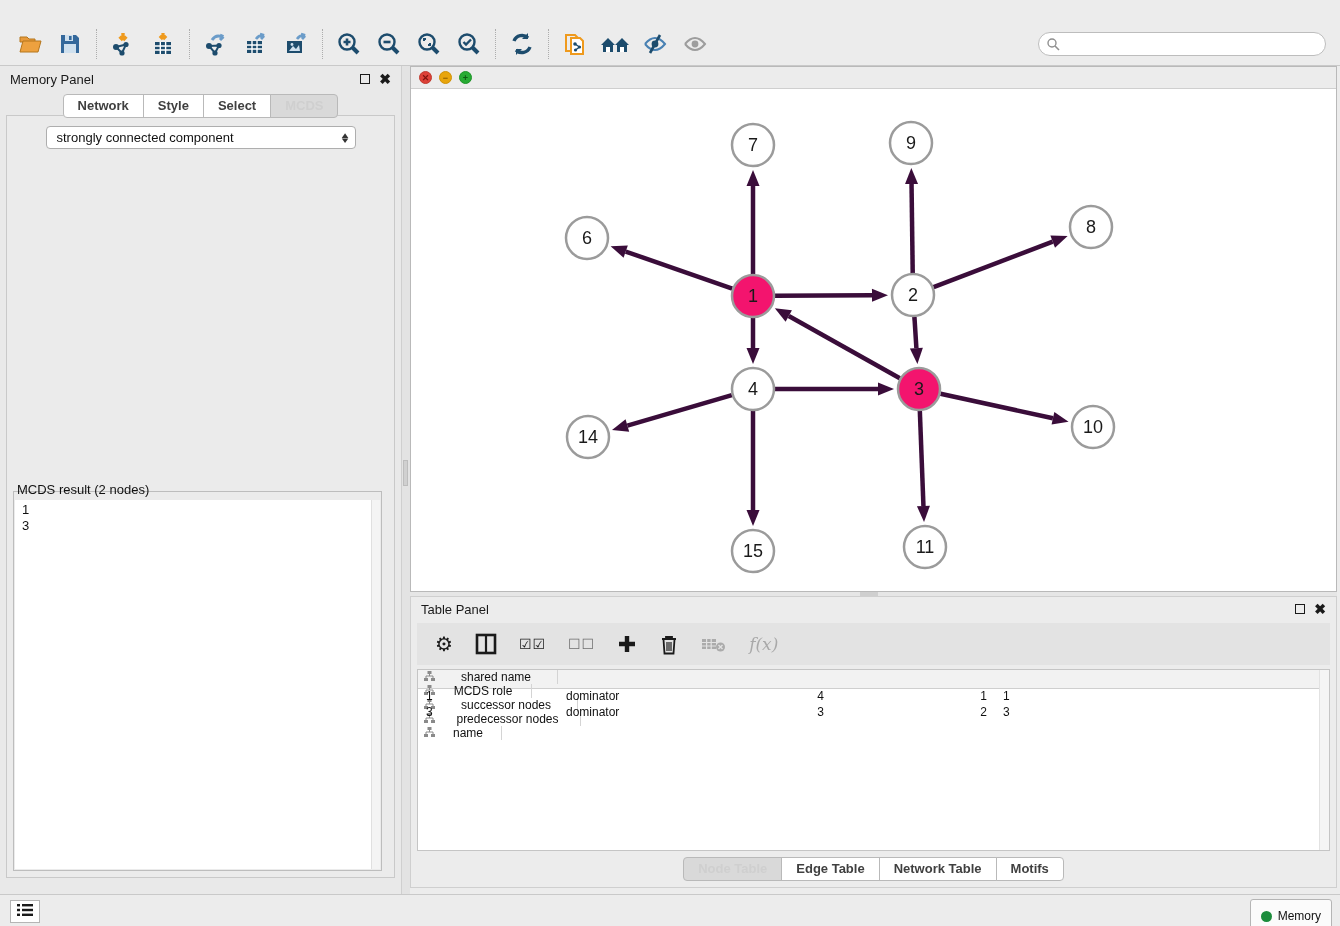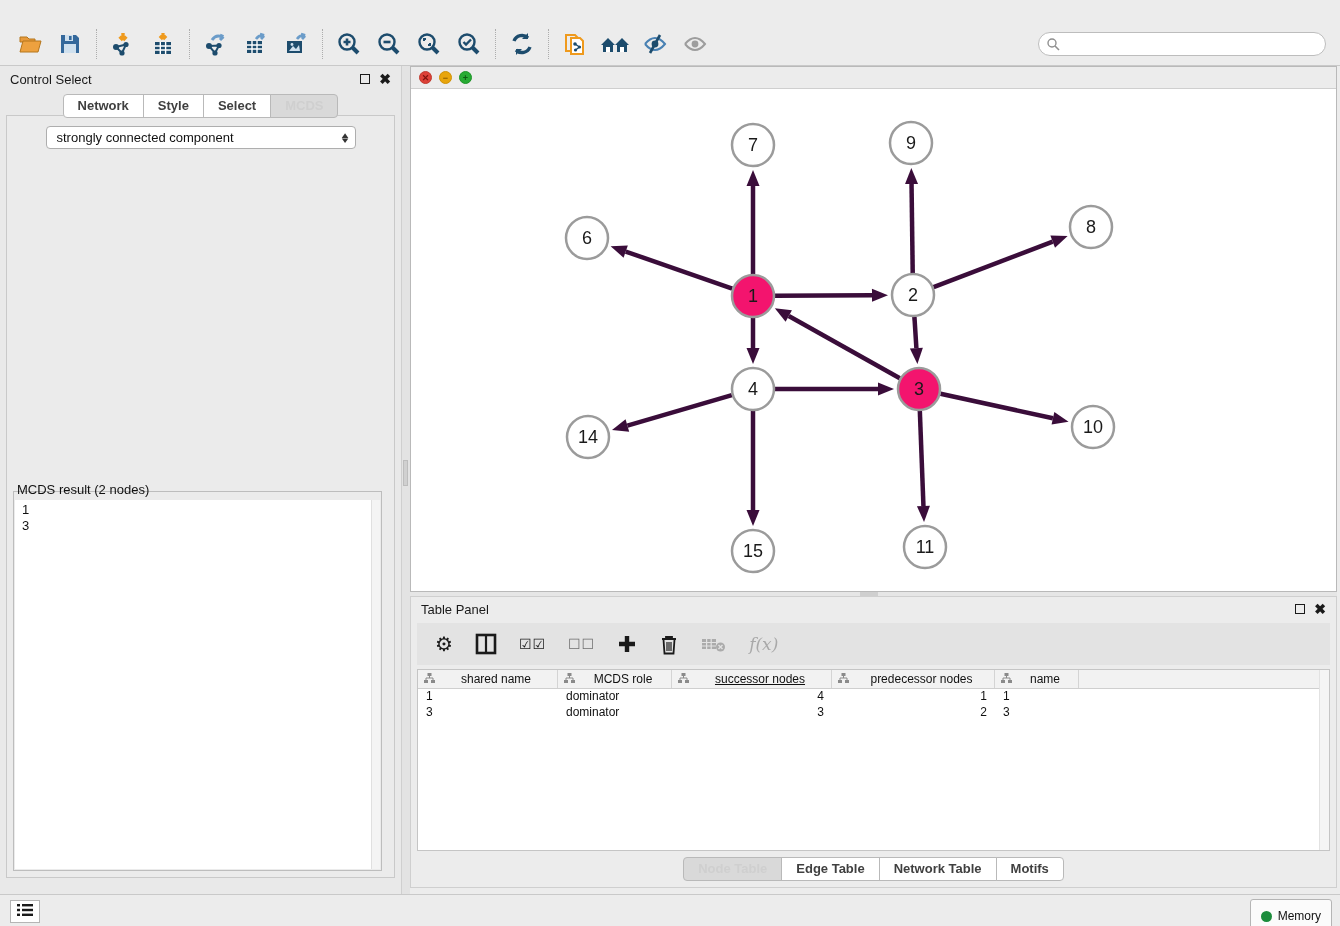--- a/index.html
+++ b/index.html
@@ -64,21 +64,21 @@
   
   .table-panel { position:absolute; left:410px; top:596px; width:927px; height:292px; background:#ececec; border:1px solid #cfcfcf; }
   .tp-header { height:24px; display:flex; align-items:center; padding:0 10px; font-size:13px; color:#1a1a1a; }
   .tp-toolbar { margin:2px 6px 0; height:42px; background:#e3e3e3; display:flex; align-items:center; gap:22px; padding:0 18px; }
   .tico { display:flex; align-items:center; justify-content:center; cursor:pointer; color:#1a1a1a; }
   .tico.gray { color:#a9a9a9; cursor:default; }
   .gear-glyph { font-size:20px; line-height:20px; }
   .check-glyph { font-size:14px; letter-spacing:1px; }
   .fx-glyph { font-family:"DejaVu Serif", serif; font-style:italic; font-size:17px; color:#a9a9a9; }
   .table-wrap { position:absolute; left:6px; right:6px; top:72px; bottom:36px; background:#fff; border:1px solid #c5c5c5; overflow:hidden; }
-  .thead { display:flex; background:#f2f2f2; border-bottom:1px solid #cfcfcf; height:19px; }
+  .thead { display:flex; background:#f2f2f2; border-bottom:1px solid #cfcfcf; height:19px;flex-direction:column; }
   .th { display:flex; align-items:center; font-size:12px; color:#111; border-right:1px solid #d4d4d4; padding:0 4px; }
   .th .tree { margin:0 4px 0 2px; flex:0 0 auto; }
   .th .th-label { flex:1; text-align:center; }
   .trow { display:flex; height:16px; font-size:12px; color:#111; }
   .td { padding:0 8px; overflow:hidden; white-space:nowrap; }
   .td.right { text-align:right; }
   .tbl-scroll { position:absolute; right:0px; top:0; bottom:0; width:10px; background:#f5f5f5; border-left:1px solid #e2e2e2; }
   .tp-tabs { position:absolute; left:0; right:0; bottom:6px; display:flex; justify-content:center; }
 
   
@@ -258,21 +258,21 @@
             <circle cx="6" cy="6" r="4" stroke="#8f8f8f" stroke-width="1.4" fill="none"></circle>
             <path d="M9 9 L13 13" stroke="#8f8f8f" stroke-width="1.6"></path>
           </svg>
         </span>
       <input class="search-input" placeholder="" style="">
     </div>
   </div>
 
   <div class="control-panel">
     <div class="cp-header">
-      <span>Control Select</span>
+      <span>Memory Panel</span>
       <span class="panel-icons">
         <span class="float-box"></span>
         <span class="close-x">✖</span>
       </span>
     </div>
     <div class="cp-tabs">
       <span class="tab">Network</span>
       <span class="tab">Style</span>
       <span class="tab">Select</span>
       <span class="tab disabled">MCDS</span>
@@ -421,21 +421,21 @@
           </div>
           <div class="th" style="width: 114px;">
             <span class="tree"><svg width="11" height="10" viewBox="0 0 11 10">
                 <rect x="3.5" y="0" width="4" height="3" fill="#8a8a8a"></rect>
                 <rect x="0" y="7" width="4" height="3" fill="#8a8a8a"></rect>
                 <rect x="7" y="7" width="4" height="3" fill="#8a8a8a"></rect>
                 <path d="M5.5 3 v2 M2 7 V5 h7 v2" stroke="#8a8a8a" fill="none"></path>
               </svg></span>
             <span class="th-label">MCDS role</span>
           </div>
-          <div class="th" style="width: 160px; text-decoration: underline;">
+          <div class="th" style="width: 160px;">
             <span class="tree"><svg width="11" height="10" viewBox="0 0 11 10">
                 <rect x="3.5" y="0" width="4" height="3" fill="#8a8a8a"></rect>
                 <rect x="0" y="7" width="4" height="3" fill="#8a8a8a"></rect>
                 <rect x="7" y="7" width="4" height="3" fill="#8a8a8a"></rect>
                 <path d="M5.5 3 v2 M2 7 V5 h7 v2" stroke="#8a8a8a" fill="none"></path>
               </svg></span>
             <span class="th-label">successor nodes</span>
           </div>
           <div class="th" style="width: 163px;">
             <span class="tree"><svg width="11" height="10" viewBox="0 0 11 10">

